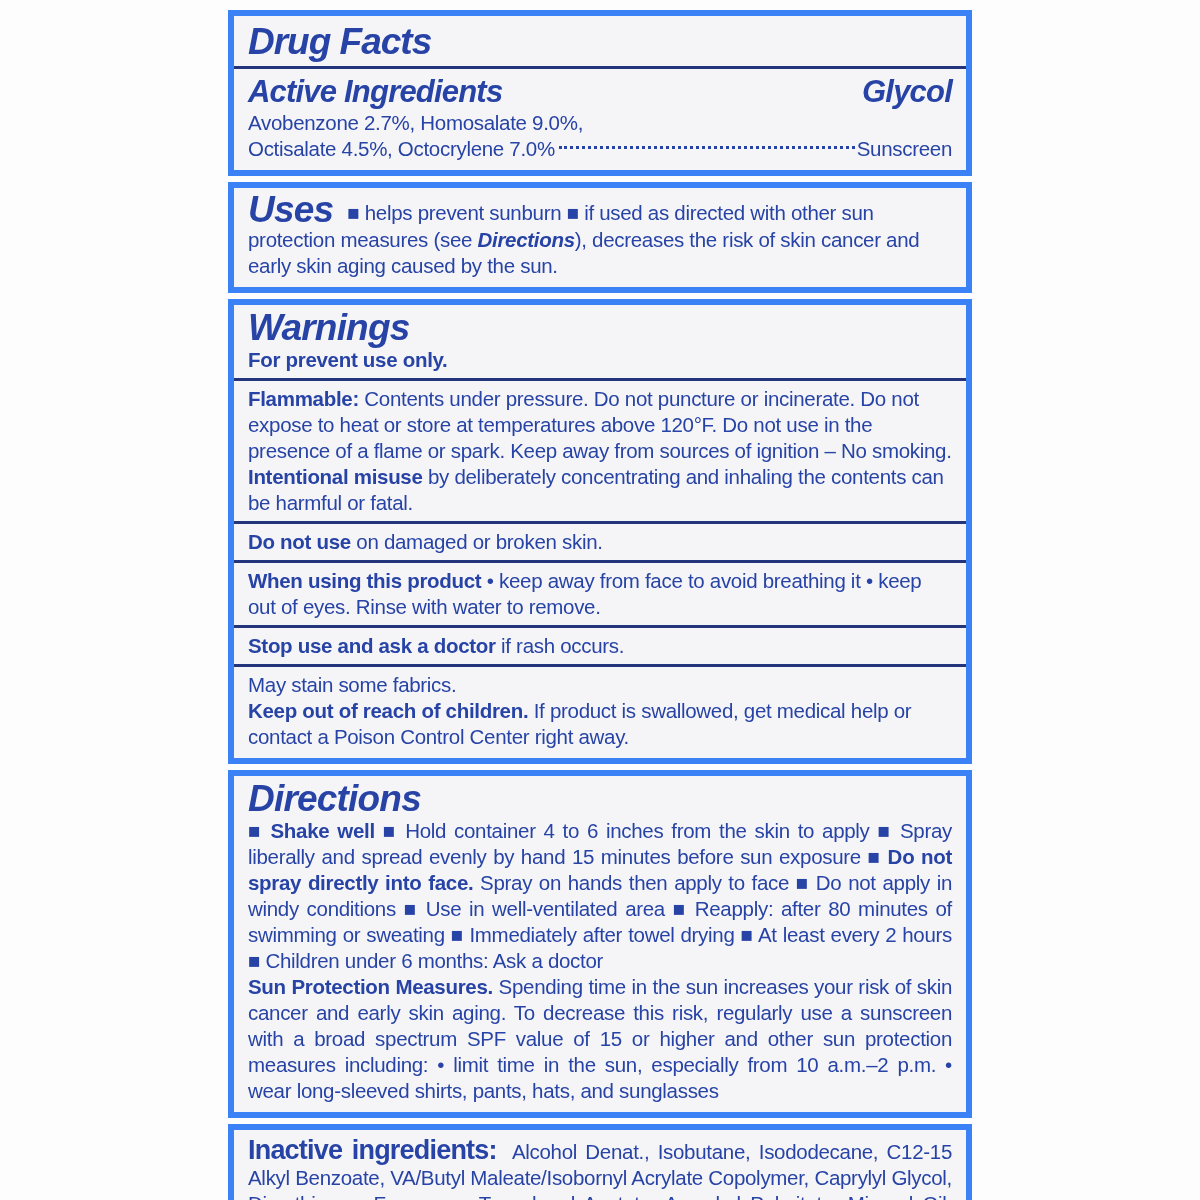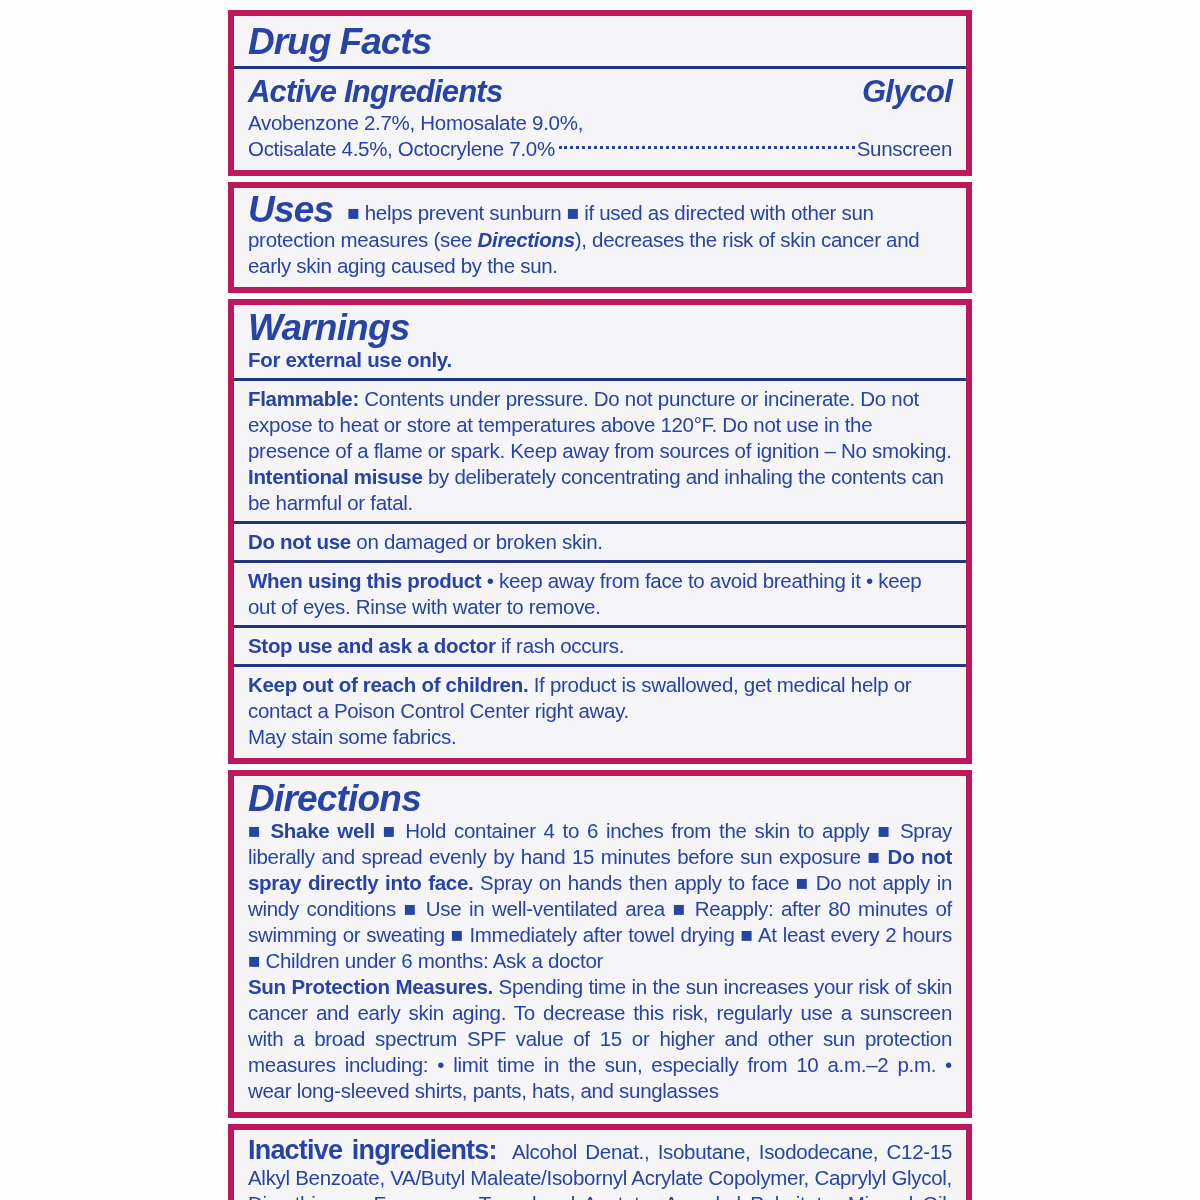--- a/index.html
+++ b/index.html
@@ -11,21 +11,21 @@
     background: #fdfdfe;
     font-family: "Liberation Sans", "DejaVu Sans", sans-serif;
   }
   .label-wrap {
     width: 744px;
     margin: 10px auto 0 228px;
   }
   .box {
     box-sizing: border-box;
     width: 744px;
-    border: 6px solid #be185d;
+    border: 6px solid #3b82f6;
     background: #f5f5f8;
     padding: 5px 14px 8px 14px;
     margin-bottom: 6px;
     color: #2743a5;
     letter-spacing: -0.3px;
   }
   .box p {
     margin: 0;
     font-size: 20.5px;
     line-height: 26px;
@@ -116,32 +116,32 @@
   </div>
 
   <div class="box">
     <p>
       <span class="sec-title sec-title-inline">Uses</span><span>■ helps prevent sunburn  ■ if used as directed with other sun protection measures (see </span><b class="hd-italic">Directions</b><span>), decreases the risk of skin cancer and early skin aging caused by the sun.</span>
     </p>
   </div>
 
   <div class="box">
     <span class="sec-title sec-title-block">Warnings</span>
-    <p><b>For external use only.</b></p>
+    <p><b>For prevent use only.</b></p>
     <hr class="warn-rule">
     <p><b>Flammable:</b><span> Contents under pressure. Do not puncture or incinerate. Do not expose to heat or store at temperatures above 120°F. Do not use in the presence of a flame or spark. Keep away from sources of ignition – No smoking. </span><b>Intentional misuse</b><span> by deliberately concentrating and inhaling the contents can be harmful or fatal.</span></p>
     <hr class="warn-rule">
     <p><b>Do not use</b><span> on damaged or broken skin.</span></p>
     <hr class="warn-rule">
     <p><b>When using this product</b><span> • keep away from face to avoid breathing it  • keep out of eyes. Rinse with water to remove.</span></p>
     <hr class="warn-rule">
     <p><b>Stop use and ask a doctor</b><span> if rash occurs.</span></p>
     <hr class="warn-rule">
+    <p>May stain some fabrics.</p>
     <p><b>Keep out of reach of children.</b><span> If product is swallowed, get medical help or contact a Poison Control Center right away.</span></p>
-    <p>May stain some fabrics.</p>
   </div>
 
   <div class="box">
     <span class="sec-title sec-title-block">Directions</span>
     <p class="justify"><b>■ Shake well</b><span>  ■ Hold container 4 to 6 inches from the skin to apply ■ Spray liberally and spread evenly by hand 15 minutes before sun exposure </span><b>■ Do not spray directly into face.</b><span> Spray on hands then apply to face  ■ Do not apply in windy conditions  ■ Use in well-ventilated area  ■ Reapply: after 80 minutes of swimming or sweating  ■ Immediately after towel drying  ■ At least every 2 hours  ■ Children under 6 months: Ask a doctor</span></p>
     <p class="justify"><b>Sun Protection Measures.</b><span> Spending time in the sun increases your risk of skin cancer and early skin aging. To decrease this risk, regularly use a sunscreen with a broad spectrum SPF value of 15 or higher and other sun protection measures including:  • limit time in the sun, especially from 10 a.m.–2 p.m.  • wear long-sleeved shirts, pants, hats, and sunglasses</span></p>
   </div>
 
   <div class="box">
     <p class="justify">

